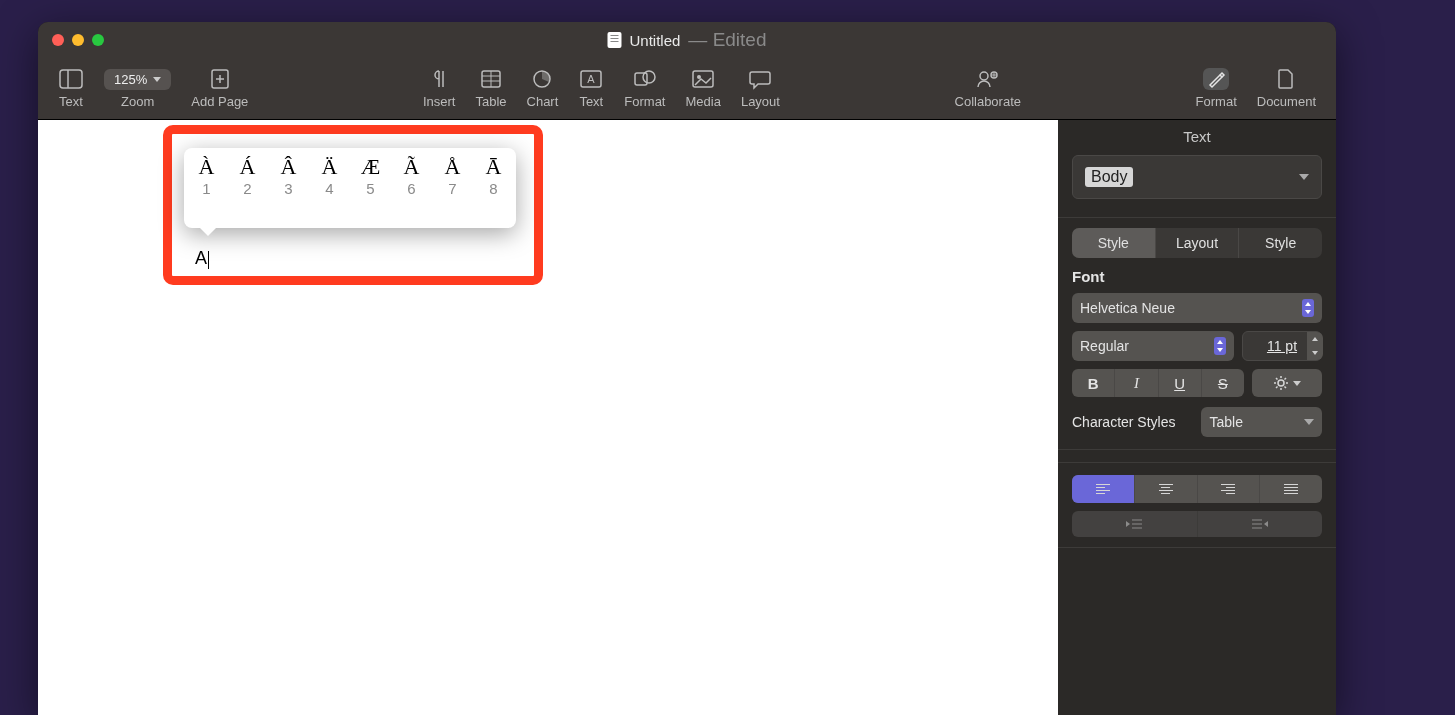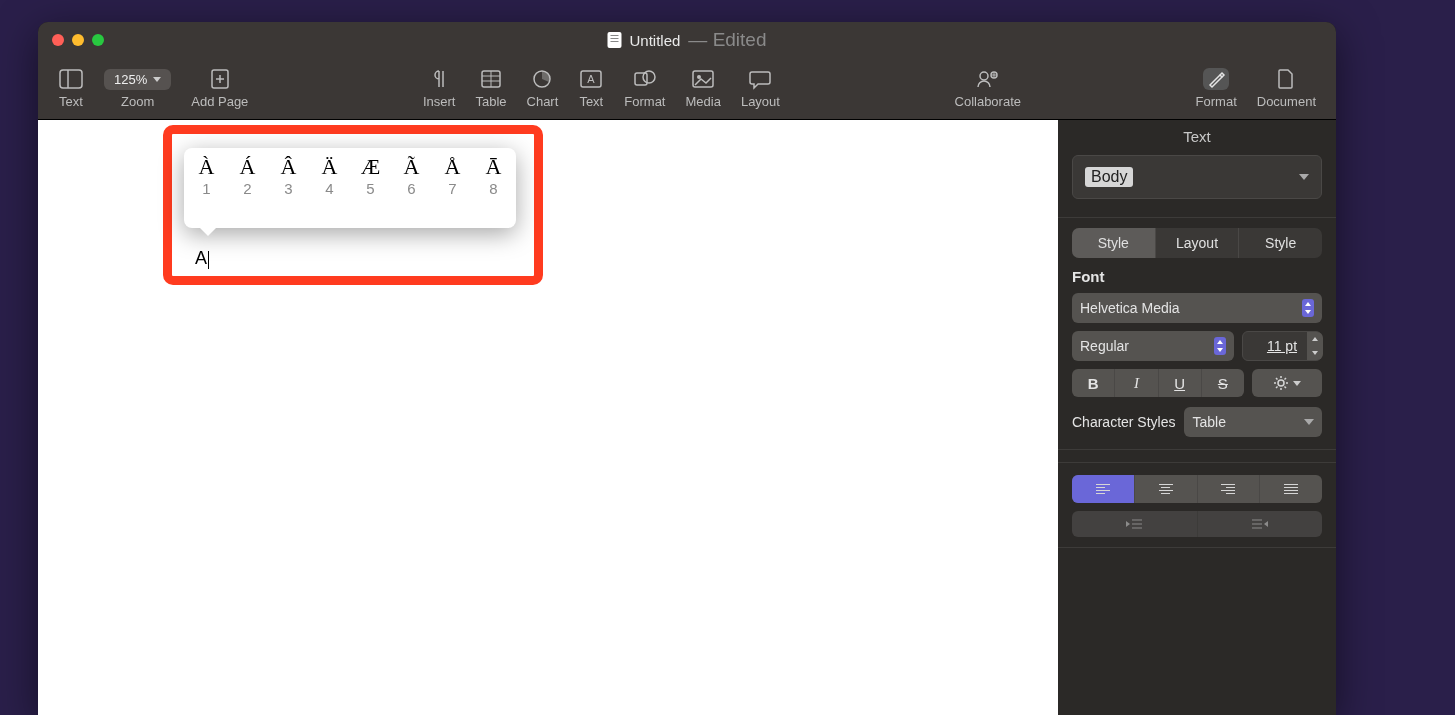--- a/index.html
+++ b/index.html
@@ -68,21 +68,21 @@
 .stepper div{flex:1;display:flex;align-items:center;justify-content:center;}
 .stepper div:first-child::before{content:"";width:0;height:0;border-left:3px solid transparent;border-right:3px solid transparent;border-bottom:4px solid #ccc;}
 .stepper div:last-child::before{content:"";width:0;height:0;border-left:3px solid transparent;border-right:3px solid transparent;border-top:4px solid #ccc;}
 
 .bius-row { display:flex; gap:8px; margin-top:8px; }
 .bius { flex:1; display:flex; background:#555350; border-radius:6px; height:28px; overflow:hidden; }
 .bius > div { flex:1; display:flex; align-items:center; justify-content:center; color:#e4e4e4; border-right:1px solid #4a4846; font-size:15px; }
 .bius > div:last-child{border-right:none;}
 .gear-btn { width:70px; background:#555350; border-radius:6px; height:28px; display:flex; align-items:center; justify-content:center; gap:4px; }
 
-.charstyle-row { display:flex; align-items:center; gap:9px; margin-top:10px; }
+.charstyle-row { display:flex; align-items:center; gap:26px; margin-top:10px; }
 .charstyle-row .label { font-size:14px; color:#e4e4e4; }
 .charstyle-row .drop { flex:1; }
 
 .color-row { display:flex; align-items:center; justify-content:space-between; margin:14px 0 10px; }
 .color-row .label { font-size:14px; color:#e4e4e4; display:flex; align-items:center; gap:4px; }
 .small-updn { display:inline-flex; flex-direction:column; gap:1px;}
 .small-updn span{width:0;height:0;border-left:3px solid transparent;border-right:3px solid transparent;}
 .small-updn span:first-child{border-bottom:4px solid #aaa;}
 .small-updn span:last-child{border-top:4px solid #aaa;}
 .swatch-wrap { display:flex; align-items:center; }
@@ -295,21 +295,21 @@
       <div class="insp-section">
         <div class="seg3">
           <div class="seg-active">Style</div>
           <div>Layout</div>
           <div>Style</div>
         </div>
 
         <div class="label-row">Font</div>
 
         <div class="drop">
-          <span>Helvetica Media</span>
+          <span>Helvetica Neue</span>
           <span class="drop-arrows"></span>
         </div>
 
         <div class="font-row">
           <div class="drop font-weight">
             <span>Regular</span>
             <span class="drop-arrows"></span>
           </div>
           <div class="font-size">
             <span>11 pt</span>

